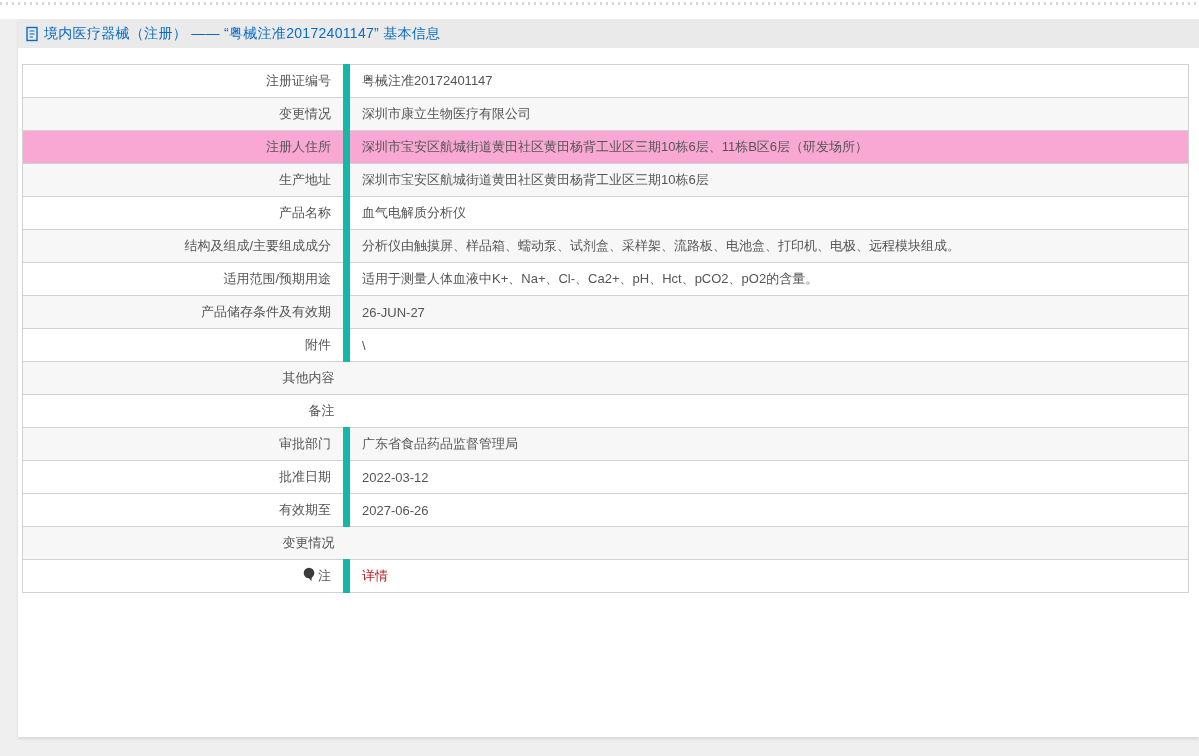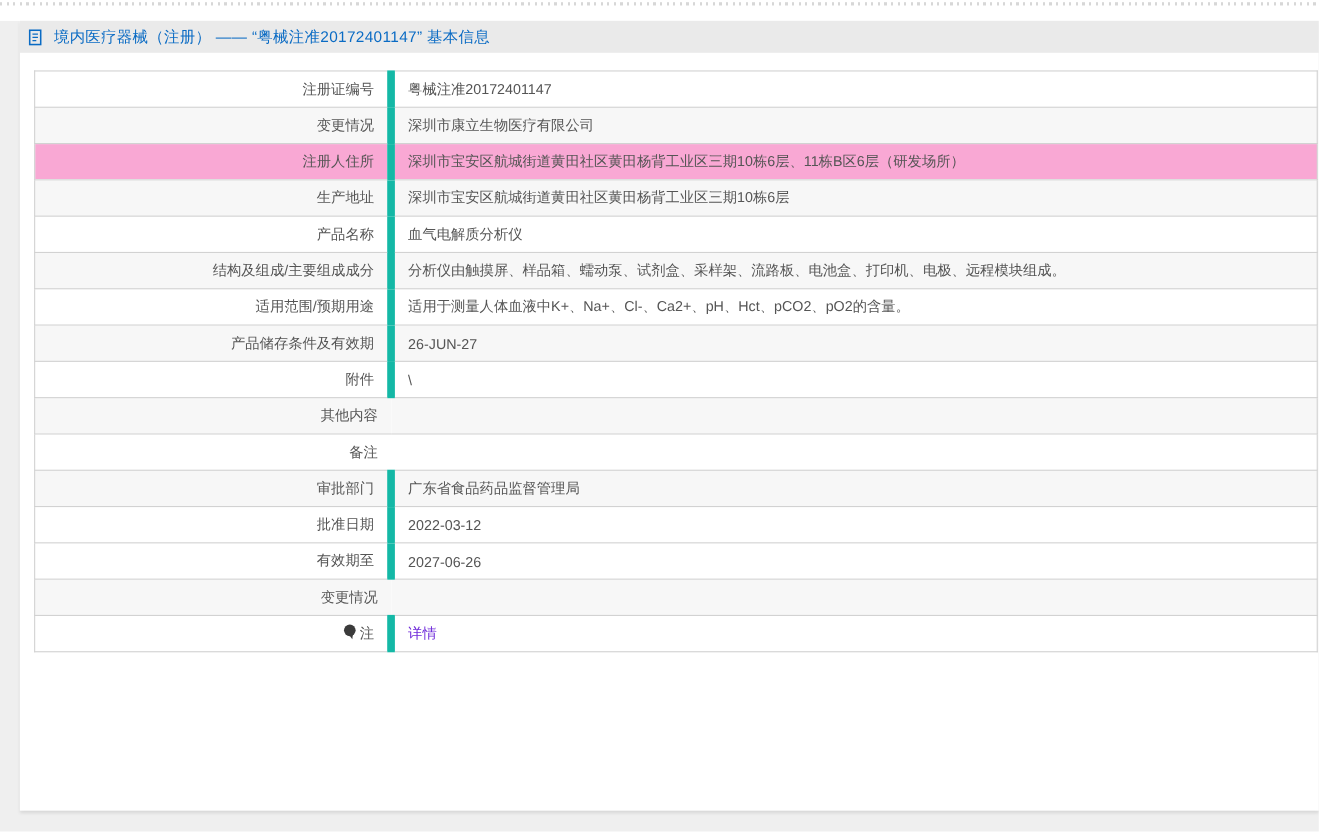--- a/index.html
+++ b/index.html
@@ -29,31 +29,31 @@
     background: #ffffff;
     box-shadow: 0 2px 3px rgba(0,0,0,0.10);
   }
   .header-bar {
     margin-top: 11px;
     height: 29px;
     background: #eaeaea;
     display: flex;
     align-items: center;
     padding-left: 7px;
-    gap: 10px;
+    gap: 5px;
   }
   .page-title {
     font-size: 14px;
     color: #0a6bc4;
     letter-spacing: 0.3px;
     white-space: nowrap;
   }
   .doc-icon { display: inline-flex; align-items: center; }
   table.info-table {
-    margin: 16px 0 0 13px;
+    margin: 16px 0 0 4px;
     width: 1167px;
     border-collapse: collapse;
     table-layout: fixed;
   }
   table.info-table, table.info-table tr {
     border: 1px solid #d2d2d2;
   }
   td {
     height: 33px;
     font-size: 13px;
@@ -70,21 +70,21 @@
   td.value-cell {
     text-align: left;
     padding-left: 12px;
   }
   td.value-cell.has-divider {
     border-left: 7px solid #14b8a6;
   }
   tr.alt { background: #f7f7f7; }
   tr.highlight { background: #f9a8d4; }
   a.details-link {
-    color: #6d28d9;
+    color: #b91c1c;
     text-decoration: none;
     cursor: pointer;
   }
   .note-icon { display: inline-block; vertical-align: -2px; margin-right: 3px; }
 </style>
 </head>
 <body>
 
 <div class="dotted-top"></div>
 

